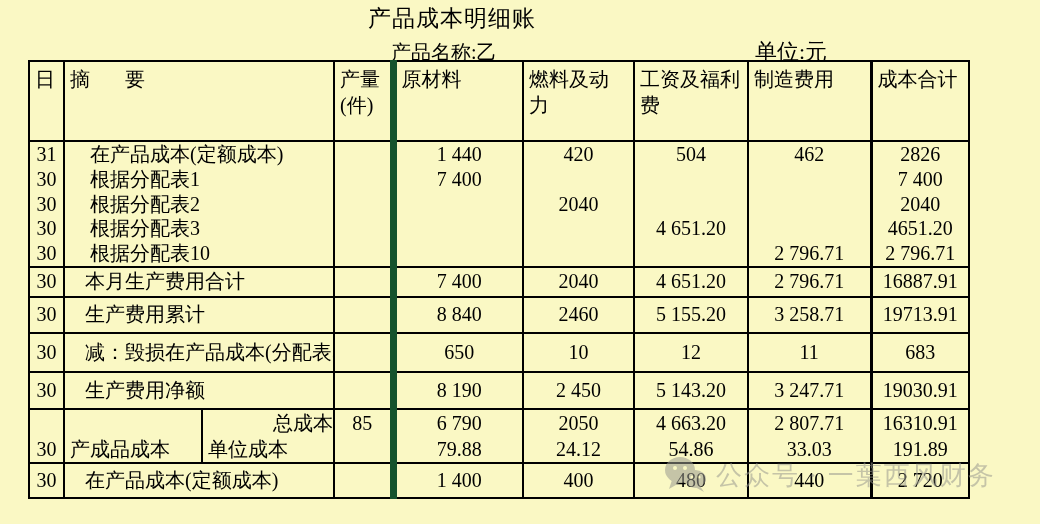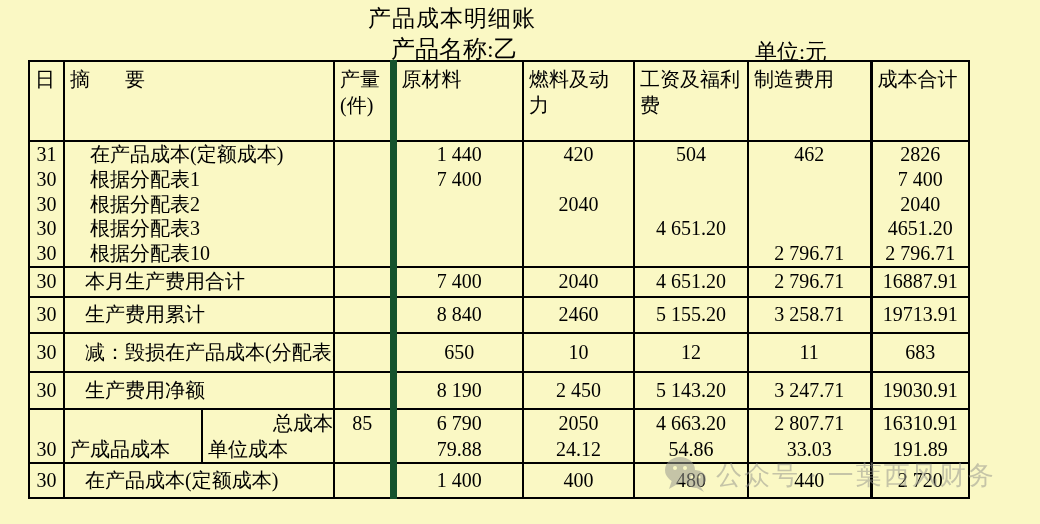--- a/index.html
+++ b/index.html
@@ -3,21 +3,21 @@
 <meta charset="utf-8">
 <style>
   html,body{margin:0;padding:0;}
   body{
     width:1040px;height:524px;overflow:hidden;
     font-family:"Liberation Serif","DejaVu Serif",serif;
     color:#000;
   }
   .page{position:relative;width:1040px;height:524px;}
   .title{position:absolute;left:368px;top:3px;font-size:23px;letter-spacing:1px;}
-  .product-label{position:absolute;left:391px;top:33px;font-size:24px;}
+  .product-label{position:absolute;left:391px;top:39px;font-size:20px;}
   .unit-label{position:absolute;left:755px;top:21px;font-size:22px;margin-top:16px;}
 
   table.ledger{
     position:absolute;left:28px;top:60px;
     width:940px;border-collapse:collapse;table-layout:fixed;
     font-size:20px;
   }
   table.ledger{border:2px solid #000;}
   .ledger th,.ledger td{
     border:2px solid #000;padding:0;overflow:hidden;vertical-align:middle;

